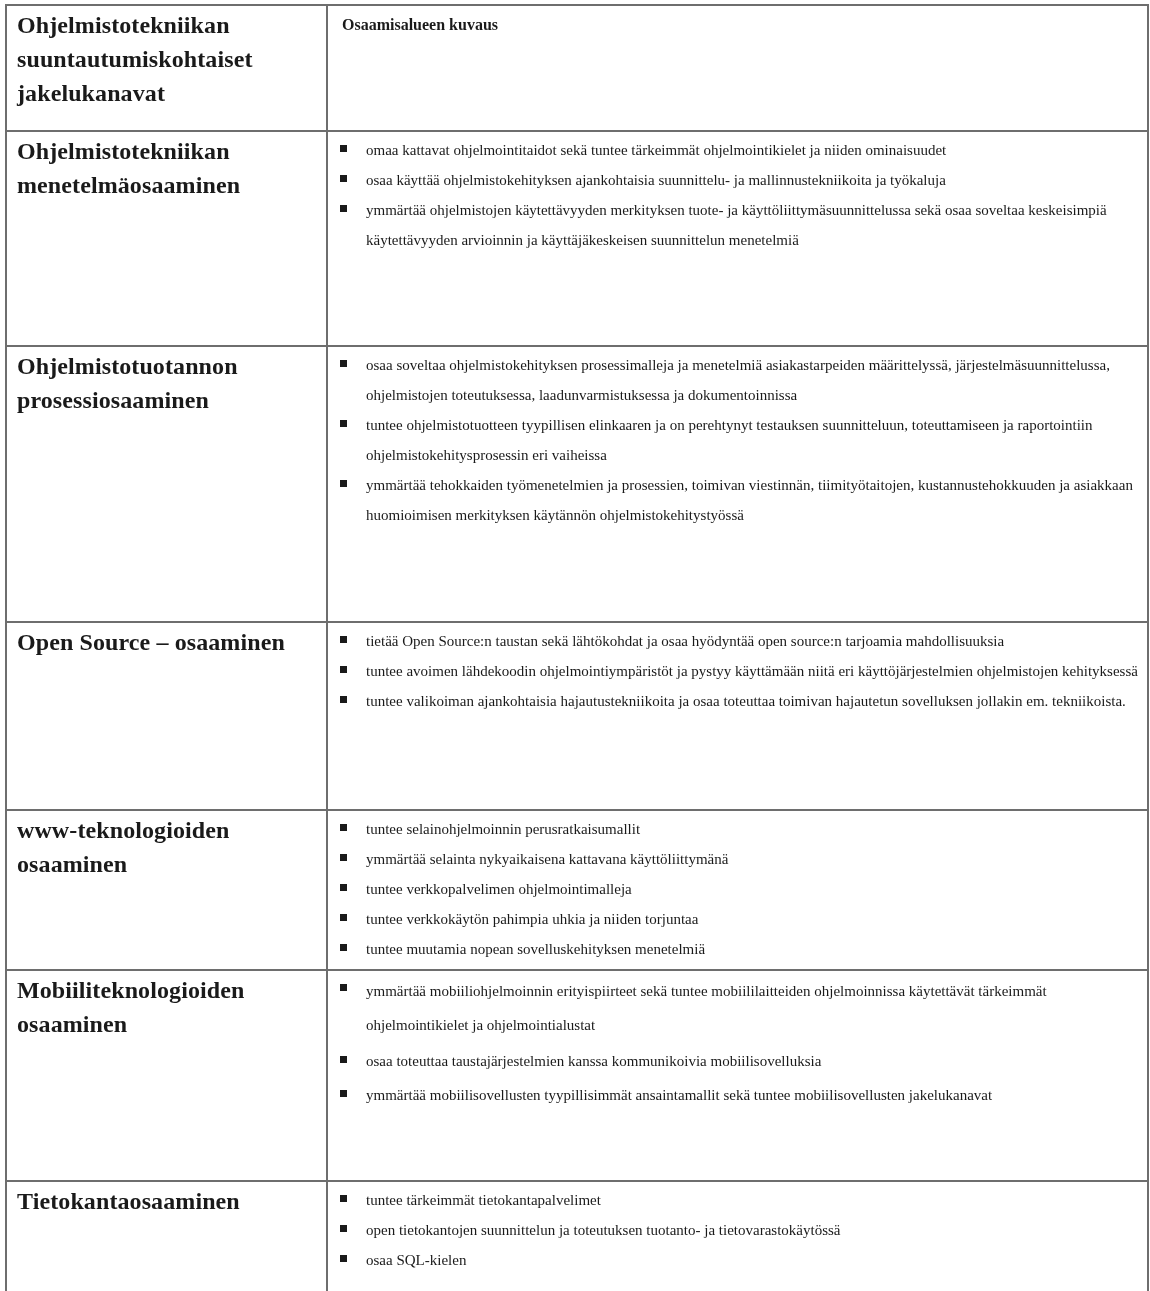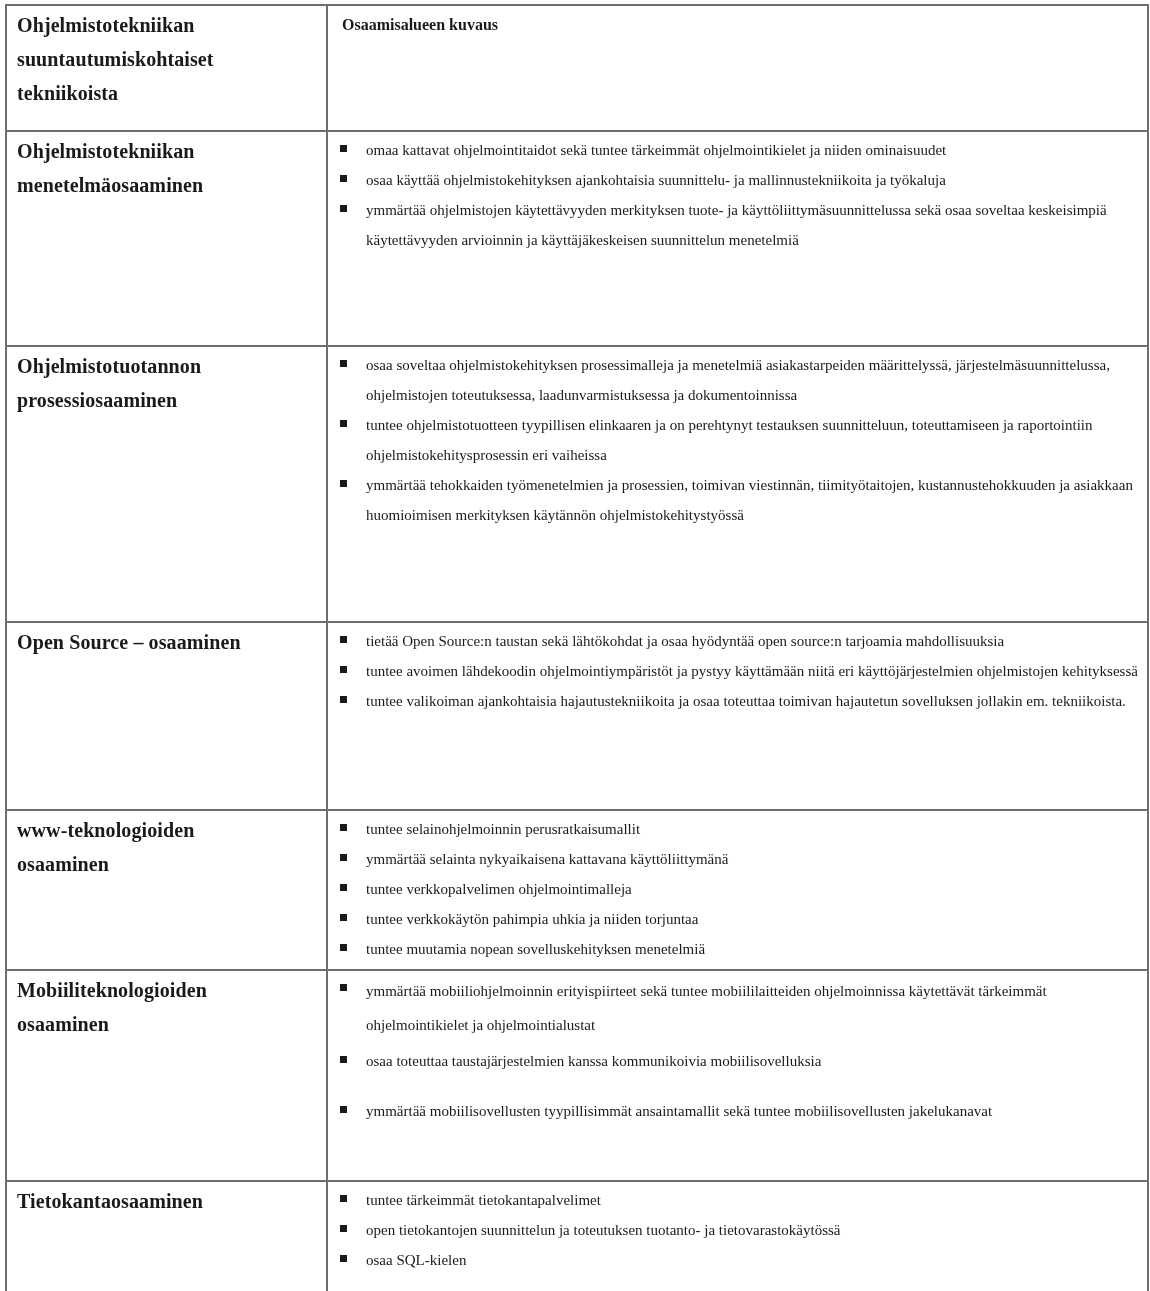--- a/index.html
+++ b/index.html
@@ -26,21 +26,21 @@
     .doc-table td {
       border: 2px solid #6e6e6e;
       vertical-align: top;
       padding: 0;
     }
     .doc-table col.c1 { width: 321px; }
     .doc-table col.c2 { width: 821px; }
     .left-cell {
       padding: 2px 6px 0 10px !important;
       font-weight: bold;
-      font-size: 20px;
+      font-size: 24px;
       line-height: 34px;
       letter-spacing: 0.1px;
     }
     .head-right {
       padding: 2px 6px 0 14px !important;
       font-weight: bold;
       font-size: 16px;
       line-height: 34px;
     }
     .right-cell {
@@ -67,36 +67,36 @@
       background: #1a1a1a;
     }
     tr.r-head td { height: 122px; }
     tr.r1 td { height: 210px; }
     tr.r2 td { height: 271px; }
     tr.r3 td { height: 183px; font-family: Liberation Serif, serif; }
     tr.r4 td { height: 155px; margin-left: 37px; }
     tr.r5 td { height: 206px; }
     tr.r6 td { height: 122px; }
     tr.r5 .right-cell li.tall { line-height: 34px; }
-    tr.r5 .right-cell li.gap { margin-top: 4px; margin-bottom: 20px; }
+    tr.r5 .right-cell li.gap { margin-top: 4px; margin-bottom: 4px; }
   </style>
 </head>
 <body>
 
 <table class="doc-table">
   <colgroup>
       <col class="c1">
       <col class="c2">
     </colgroup>
   <tbody>
     <tr class="r-head">
       <td class="left-cell">
         <div>Ohjelmistotekniikan</div>
         <div>suuntautumiskohtaiset</div>
-        <div>tekniikoista</div>
+        <div>jakelukanavat</div>
       </td>
       <td class="head-right">
         <div>Osaamisalueen kuvaus</div>
       </td>
     </tr>
 
     <tr class="r1">
       <td class="left-cell">
         <div>Ohjelmistotekniikan</div>
         <div>menetelmäosaaminen</div>

